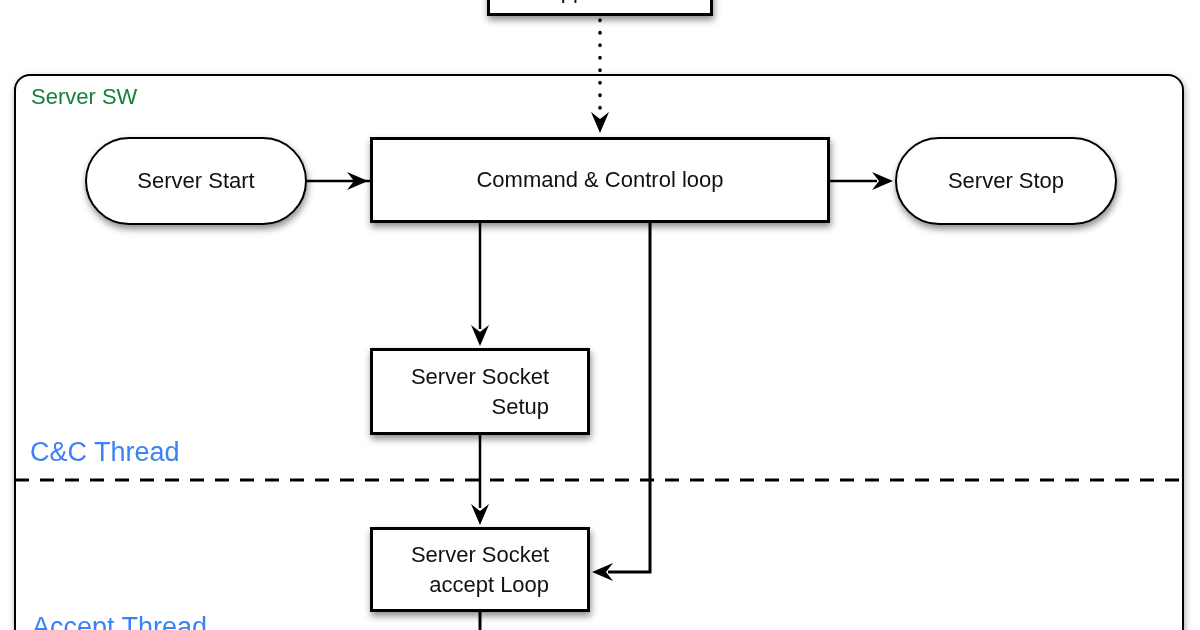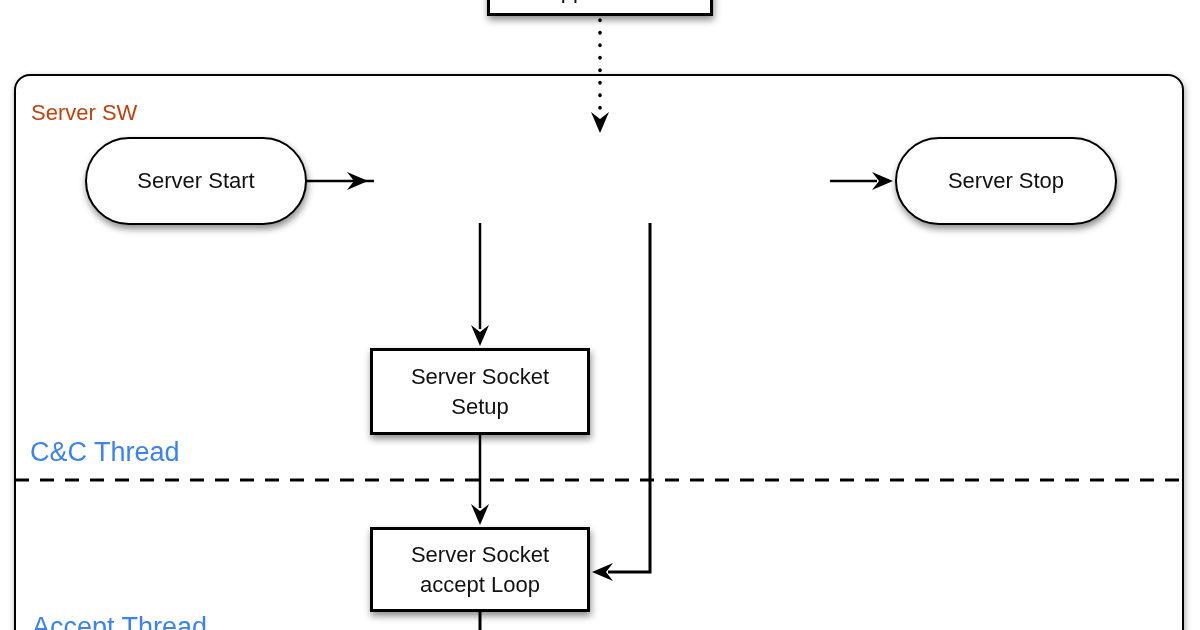--- a/index.html
+++ b/index.html
@@ -24,32 +24,32 @@
     left: 14px; top: 74px;
     width: 1166px; height: 640px;
     border: 2.5px solid #000;
     border-radius: 16px;
     background: #ffffff;
     box-shadow: 1px 3px 7px rgba(0,0,0,0.35);
     z-index: 1;
   }
   .sw-container .sw-title {
     position: absolute;
-    left: 15px; top: 24px;
+    left: 15px; top: 8px;
     font-size: 22px;
-    color: #c2410c;
+    color: #15803d;
   }
   .node {
     position: absolute;
     background: #ffffff;
     border: 2.5px solid #000;
     display: flex;
     align-items: center;
     justify-content: center;
-    text-align: center;
+    text-align: right;
     font-size: 22px;
     line-height: 1.35;
     color: #111;
     box-shadow: 1px 4px 7px rgba(0,0,0,0.45);
     z-index: 3;
     box-sizing: border-box;
     white-space: pre-line;
   }
   .node.rect { border-width: 3px; }
   .app-box {
@@ -122,20 +122,23 @@
   </svg>
 
   <div class="node app-box">
     <span>Application</span>
   </div>
 
   <div class="node pill start-pill">
     <span>Server Start</span>
   </div>
 
+  <div class="node rect cc-box">
+    <span>Command &amp; Control loop</span>
+  </div>
 
   <div class="node pill stop-pill">
     <span>Server Stop</span>
   </div>
 
   <div class="node rect setup-box">
     <span>Server Socket
 Setup</span>
   </div>
 

